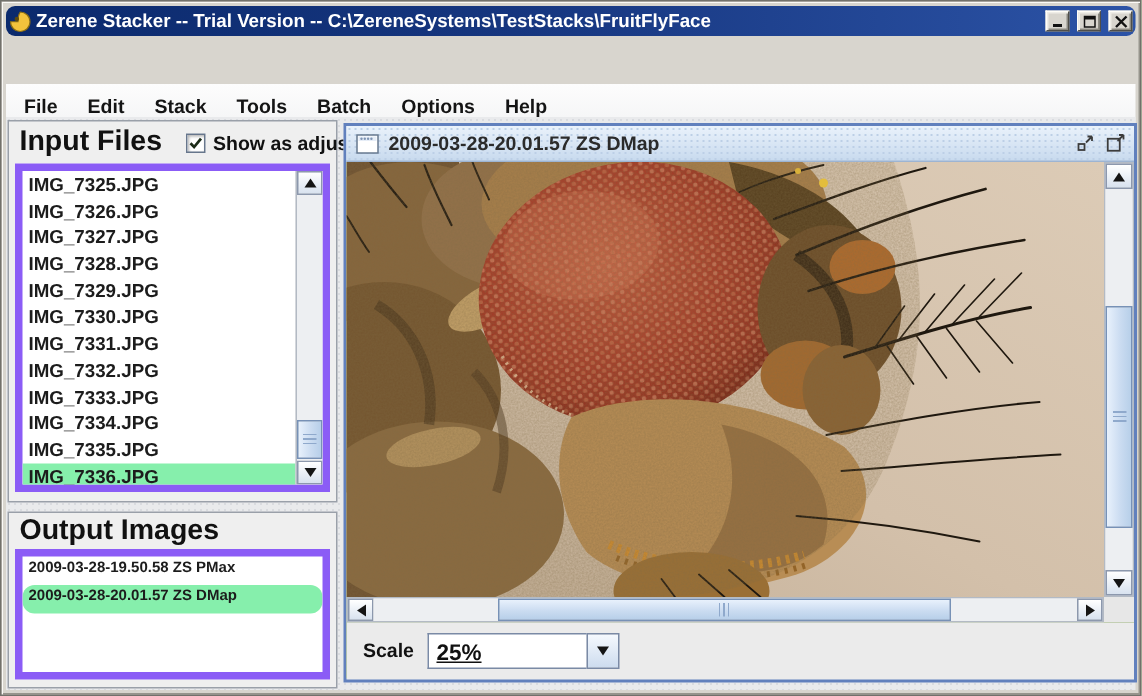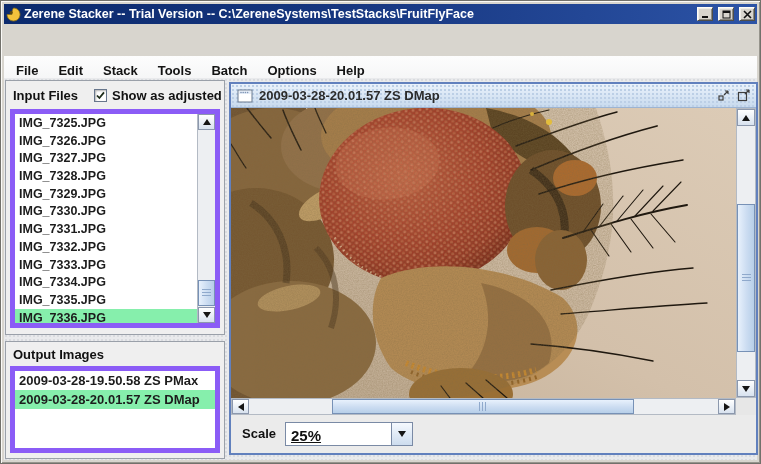--- a/index.html
+++ b/index.html
@@ -1,48 +1,48 @@
 <!DOCTYPE html>
 <html><head>
 <meta charset="utf-8">
 <style>
   html,body{margin:0;padding:0;background:#c0c0c0;font-family:"Liberation Sans",sans-serif;}
   *{box-sizing:border-box;}
   .window{position:relative;width:761px;height:464px;background:#d8d5ce;border:1px solid #72716b;
           box-shadow:inset 1px 1px 0 #fbfaf7,inset -1px -1px 0 #96948c;}
   
   .titlebar{position:absolute;left:3px;top:3px;right:3px;height:20px;display:flex;align-items:center;gap:3px;
-            padding:0 2px;background:linear-gradient(90deg,#0b2a6d 0%,#16367f 45%,#2c53a6 100%);}
+            padding:0 2px;background:linear-gradient(90deg,#0b2a6d 0%,#16367f 45%,#2c53a6 100%);border-radius:6px;}
   .title-text{color:#fff;font-size:12.5px;font-weight:bold;white-space:nowrap;overflow:hidden;flex:1;}
   .win-btn{width:16px;height:14px;background:#d8d5ce;border:1px solid;border-color:#fffdf7 #4f4e49 #4f4e49 #fffdf7;
            box-shadow:inset 1px 1px 0 #efede7,inset -1px -1px 0 #8c8a82;display:flex;align-items:center;justify-content:center;margin-left:2px;}
   
   .menubar{position:absolute;left:3px;top:23px;right:3px;height:54px;background:linear-gradient(#fdfdfd,#ebecee);margin-top:32px;}
   .menu-items{display:flex;padding:4px 2px 0 2px;}
   .menu-item{font-size:13px;font-weight:bold;color:#141414;padding:3px 10px;cursor:default;}
   
   .content{position:absolute;left:3px;top:77px;right:3px;bottom:3px;background-color:#e9eaec;
            background-image:radial-gradient(#d9dbdf 0.8px,rgba(0,0,0,0) 1px);background-size:4px 4px;}
   .panel{position:absolute;background:#efefef;border:1px solid #9aa0a9;}
   .panel-header{display:flex;align-items:center;height:28px;padding:0 7px;gap:16px;}
-  .panel-title{font-size:13px;font-weight:bold;color:#111;white-space:nowrap;}
+  .panel-title{font-size:19px;font-weight:bold;color:#111;white-space:nowrap;}
   .checkbox-row{display:flex;align-items:center;gap:5px;}
   .checkbox{width:13px;height:13px;background:#fff;border:1px solid #67768c;box-shadow:inset 1px 1px 2px rgba(0,0,0,.3);
             display:flex;align-items:center;justify-content:center;}
   .checkbox svg{display:block;}
   .cb-label{font-size:13px;font-weight:bold;color:#111;white-space:nowrap;}
   #input-panel{left:1px;top:2px;width:220px;height:255px;}
   #output-panel{left:1px;top:263px;width:220px;height:118px;}
   .listbox{position:absolute;left:4px;right:4px;background:#fff;border:5px solid #8b5cf6;overflow:hidden;}
   #input-listbox{top:28px;bottom:6px;}
   #output-listbox{top:24px;bottom:5px;}
   .file-list{position:absolute;left:0;top:0;right:18px;bottom:0;display:flex;flex-direction:column;}
   .full-list{right:0;}
   .list-item{flex:0 0 17.7px;height:17.7px;font-size:12.5px;font-weight:bold;color:#1c1c1c;padding:2px 0 0 4px;white-space:nowrap;}
-  #output-listbox .list-item{flex:0 0 19px;height:19px;font-size:13px;}
+  #output-listbox .list-item{flex:0 0 19px;height:19px;font-size:10px;border-radius:8px;}
   .list-item.selected{background:#86efac;}
   
   .vscroll{position:absolute;right:0;top:0;bottom:0;width:18px;display:flex;flex-direction:column;background:#ececec;border-left:1px solid #b3bac4;}
   .sb-btn{flex:0 0 16px;background:linear-gradient(#ffffff,#d8e2ef);border:1px solid #8c98ad;
           display:flex;align-items:center;justify-content:center;}
   .sb-track{flex:1;position:relative;background:#edeff2;}
   .sb-thumb{position:absolute;left:0;right:0;background:linear-gradient(90deg,#e8f1fc 0%,#cbdcf1 55%,#b7cfe9 100%);
             border:1px solid #7791b6;display:flex;align-items:center;justify-content:center;}
   .sb-thumb-h{position:absolute;top:0;bottom:0;background:linear-gradient(#e8f1fc 0%,#cbdcf1 55%,#b7cfe9 100%);
             border:1px solid #7791b6;display:flex;align-items:center;justify-content:center;}

